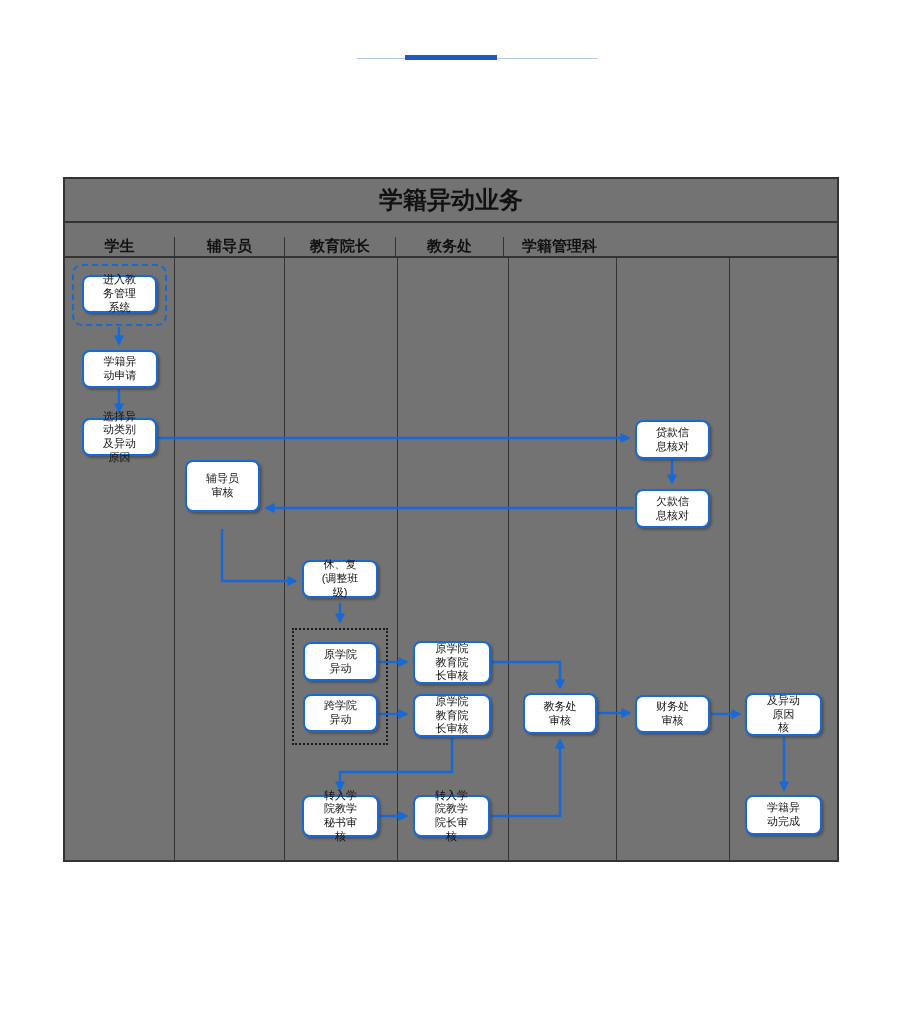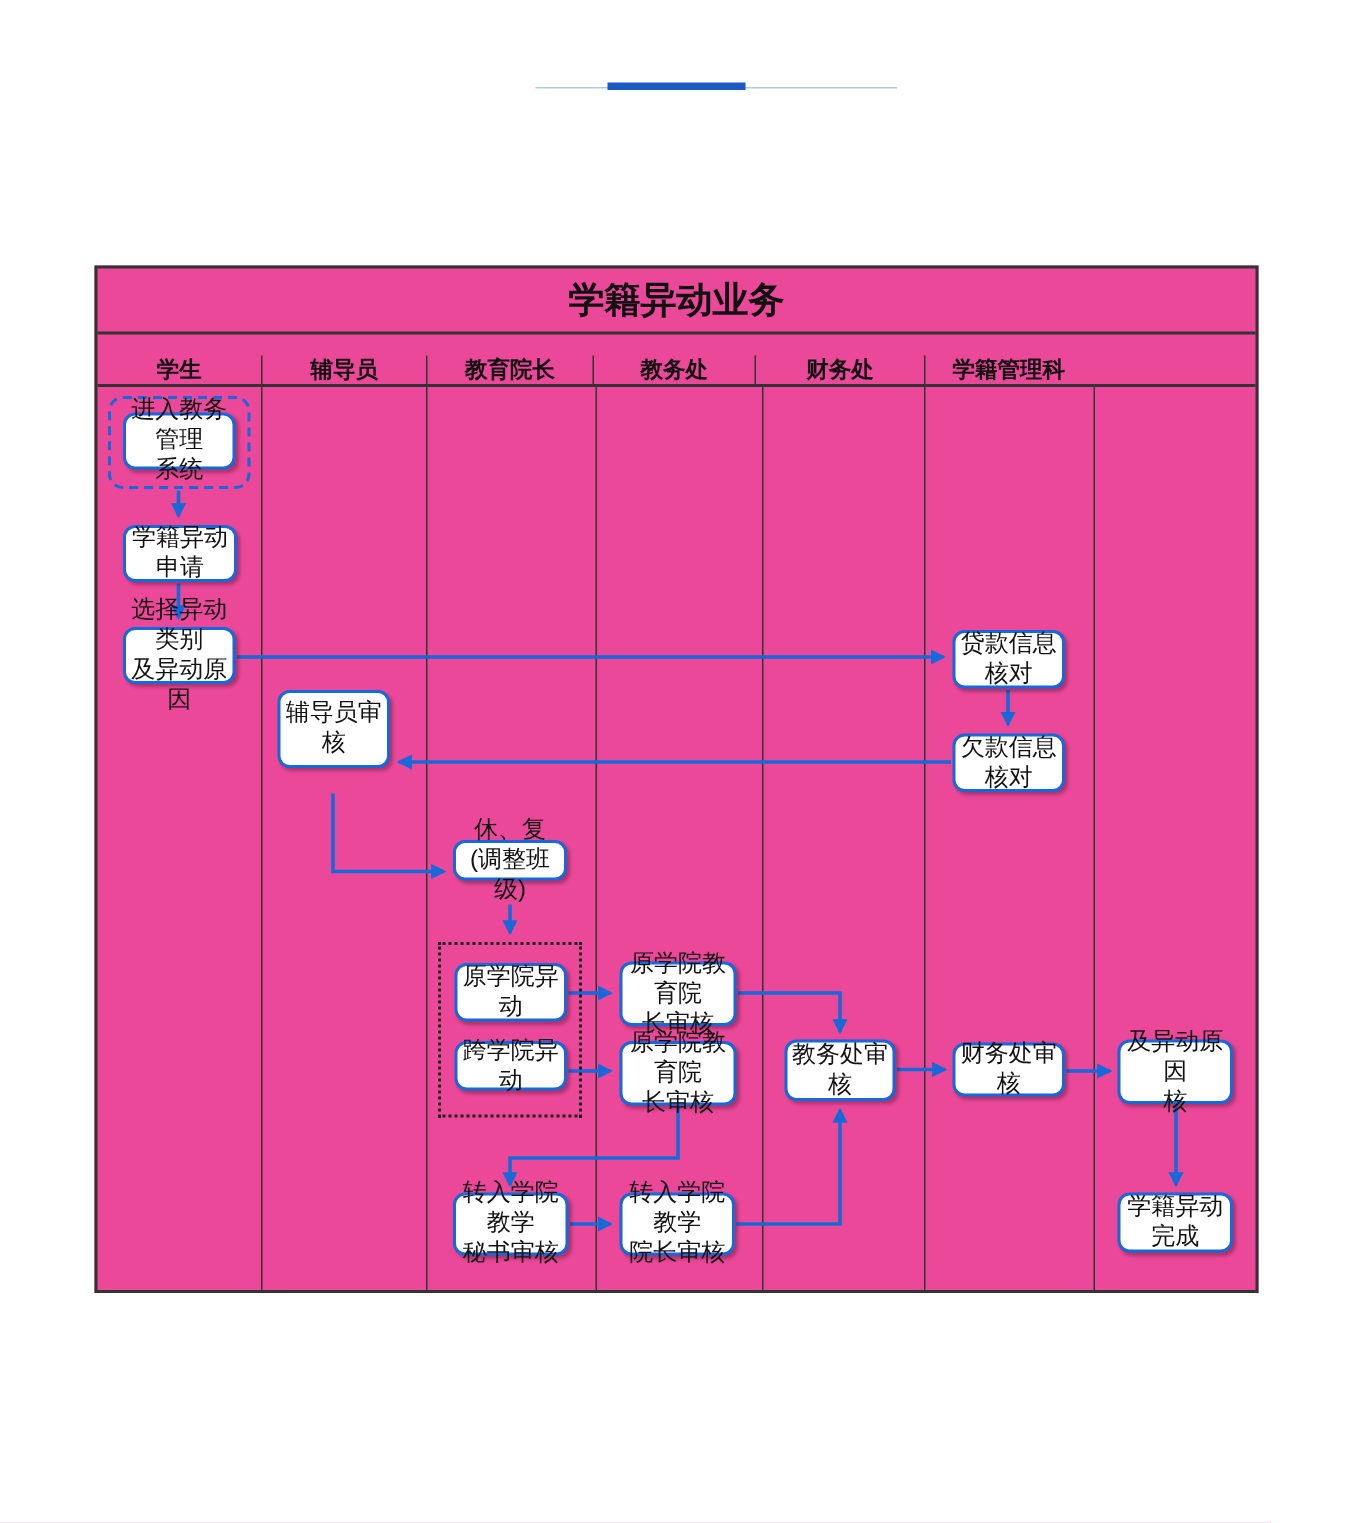--- a/index.html
+++ b/index.html
@@ -7,37 +7,37 @@
   .stage{position:relative;width:907px;height:1015px;background:#fff;overflow:hidden;}
 
   
   .page-title{position:absolute;top:14px;left:0;width:907px;text-align:center;
     font-size:21px;font-weight:500;color:#2b2b2b;letter-spacing:1px;}
   .underline-thin{position:absolute;top:58px;left:357px;width:241px;height:1px;background:#b3c9e4;}
   .underline-thick{position:absolute;top:55px;left:405px;width:92px;height:5px;background:#1d59c3;}
 
   
   .table{position:absolute;left:63px;top:177px;width:776px;height:685px;
-    border:2px solid #333;box-sizing:border-box;background:#ec4899;}
+    border:2px solid #333;box-sizing:border-box;background:#737373;}
   .title-row{height:44px;border-bottom:2px solid #333;display:flex;align-items:center;
     justify-content:center;font-weight:bold;font-size:24px;color:#111;box-sizing:border-box;}
   .lane-headers{display:flex;height:35px;border-bottom:2px solid #333;box-sizing:border-box;align-items:flex-end;}
   .lane-header{display:flex;align-items:center;justify-content:center;font-weight:bold;
     font-size:15px;color:#111;box-sizing:border-box;border-right:1.5px solid #333;}
   .lane-header.last{border-right:none;}
   .lane-body{position:absolute;left:0;top:79px;right:0;bottom:0;display:flex;}
   .lane-col{box-sizing:border-box;border-right:1.5px solid #333;height:100%;}
   .lane-col.last{border-right:none;}
 
   
   .node{position:absolute;box-sizing:border-box;background:#fff;
     border:2.4px solid #1569d8;border-radius:8px;
     box-shadow:2px 2px 2.5px rgba(0,0,0,0.28);
     display:flex;align-items:center;justify-content:center;text-align:center;
-    font-size:16px;line-height:1.25;color:#111;white-space:pre-line;padding:1px;}
+    font-size:11px;line-height:1.25;color:#111;white-space:pre-line;padding:17px;}
   .group-dashed{position:absolute;box-sizing:border-box;border:2.5px dashed #1569d8;
     border-radius:10px;background:transparent;}
   .group-dotted{position:absolute;box-sizing:border-box;border:2px dotted #1a1a1a;
     background:transparent;}
   .connectors{position:absolute;left:0;top:0;pointer-events:none;}
 </style>
 </head>
 <body>
 
 <div class="stage">
@@ -45,21 +45,20 @@
   <div class="underline-thin"></div>
   <div class="underline-thick"></div>
 
   <div class="table">
     <div class="title-row">学籍异动业务</div>
     <div class="lane-headers">
       <div class="lane-header" style="flex:0 0 110px">学生</div>
       <div class="lane-header" style="flex:0 0 110px">辅导员</div>
       <div class="lane-header" style="flex:0 0 111px">教育院长</div>
       <div class="lane-header" style="flex:0 0 108px">教务处</div>
-      <div class="lane-header" style="flex:0 0 113px">财务处</div>
       <div class="lane-header last" style="flex:0 0 111px">学籍管理科</div>
     </div>
     <div class="lane-body">
       <div class="lane-col" style="flex:0 0 110px"></div>
       <div class="lane-col" style="flex:0 0 110px"></div>
       <div class="lane-col" style="flex:0 0 113px"></div>
       <div class="lane-col" style="flex:0 0 111px"></div>
       <div class="lane-col" style="flex:0 0 108px"></div>
       <div class="lane-col" style="flex:0 0 113px"></div>
       <div class="lane-col last" style="flex:0 0 111px"></div>

